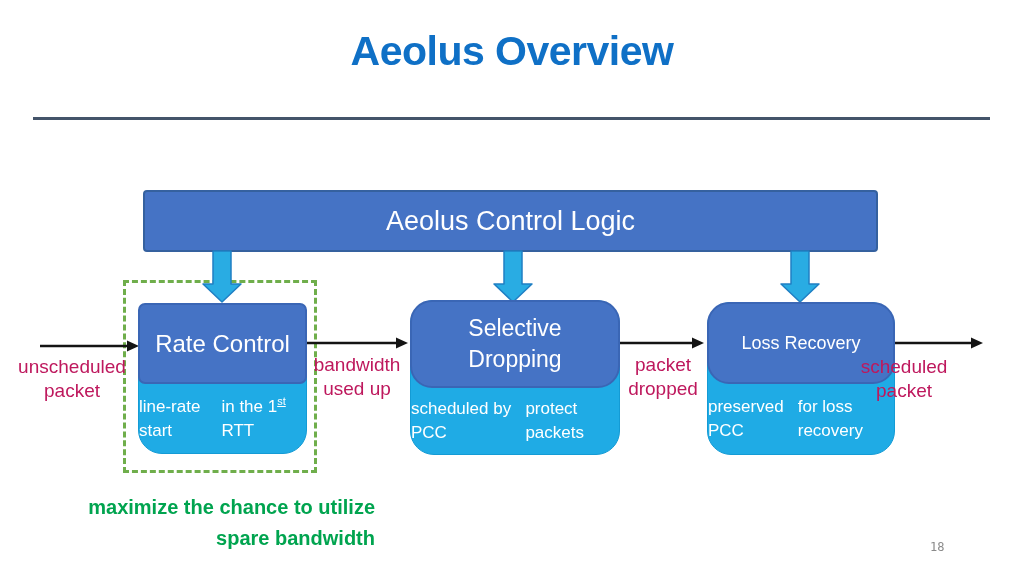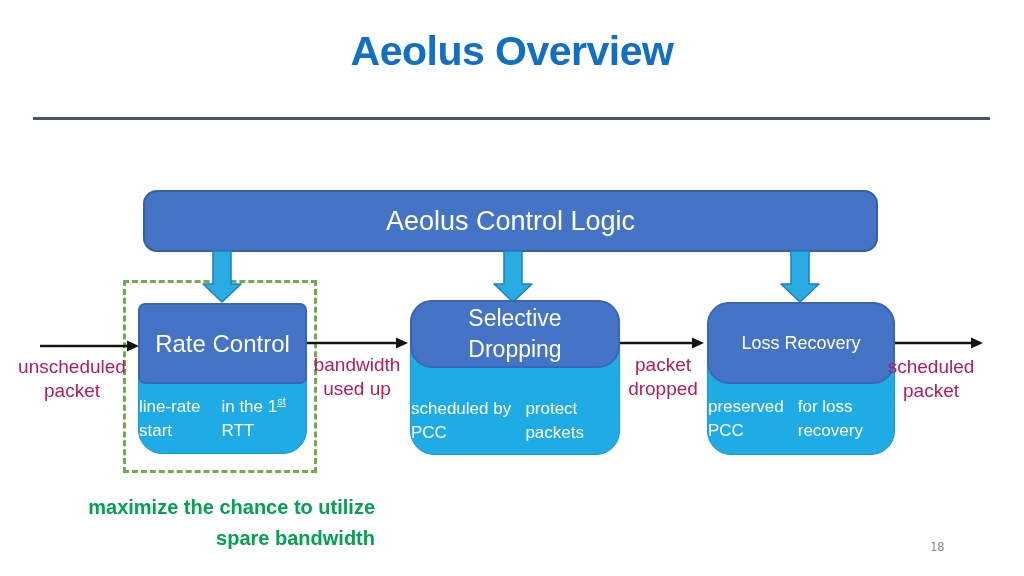--- a/index.html
+++ b/index.html
@@ -20,21 +20,21 @@
   .title-divider {
     position: absolute; left: 33px; top: 117px;
     width: 957px; height: 3px;
     background: #44546a;
   }
   .logic-box {
     position: absolute; left: 143px; top: 190px;
     width: 731px; height: 58px;
     background: #4573c5;
     border: 2px solid #35619f;
-    border-radius: 14px;
+    border-radius: 4px;
     display: flex; align-items: center; justify-content: center;
     color: #ffffff; font-size: 27px;
   }
   svg.arrow-layer {
     position: absolute; left: 0; top: 0;
     width: 1024px; height: 576px;
     pointer-events: none;
   }
   .dashed-frame {
     position: absolute; left: 123px; top: 280px;
@@ -61,37 +61,37 @@
   .module-caption {
     position: absolute; left: 0; right: 0; bottom: 0;
     display: flex; flex-direction: row;
     align-items: center; justify-content: center;
     color: #ffffff; font-size: 17px; line-height: 24px;
   }
   #module-rate { left: 138px; top: 303px; width: 167px; height: 149px; }
   #module-rate .module-top { height: 81px; border-radius: 7px; }
   #module-rate .module-caption { top: 80px; }
   #module-selective { left: 410px; top: 300px; width: 208px; height: 153px; }
-  #module-selective .module-top { height: 68px; }
+  #module-selective .module-top { height: 88px; }
   #module-selective .module-title-line { font-size: 23px; }
   #module-selective .module-caption { top: 87px; }
   #module-loss { left: 707px; top: 302px; width: 186px; height: 151px; }
   #module-loss .module-top { height: 82px; }
   #module-loss .module-title-line { font-size: 18px; }
   #module-loss .module-caption { top: 81px; }
   sup.st { font-size: 11px; vertical-align: super; line-height: 0; text-decoration: underline; }
   .flow-label {
     position: absolute;
     font-weight: normal; font-size: 19px; line-height: 24px;
     color: #be185d; text-align: center;
   }
   #flow-label-0 { left: 2px;   top: 355px; width: 140px; }
   #flow-label-1 { left: 302px; top: 353px; width: 110px; }
   #flow-label-2 { left: 613px; top: 353px; width: 100px; }
-  #flow-label-3 { left: 871px; top: 355px; width: 120px; }
+  #flow-label-3 { left: 844px; top: 355px; width: 120px; }
   .annotation {
     position: absolute; left: 40px; top: 492px; width: 335px;
     text-align: right;
     font-weight: bold; font-size: 20px; line-height: 31px;
     color: #00a44f;
   }
   .page-number {
     position: absolute; left: 930px; top: 540px;
     font-size: 12px; color: #8a8a8a;
     font-family: "DejaVu Sans Mono", "Liberation Mono", monospace;

